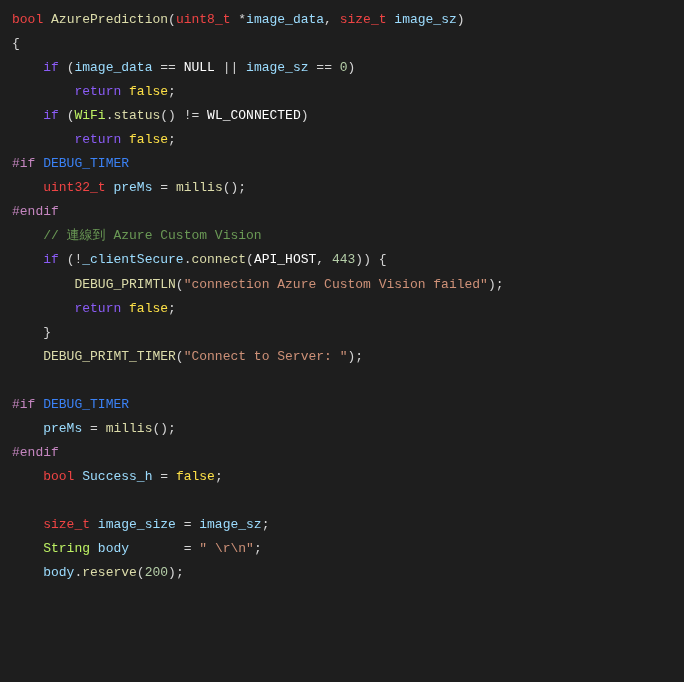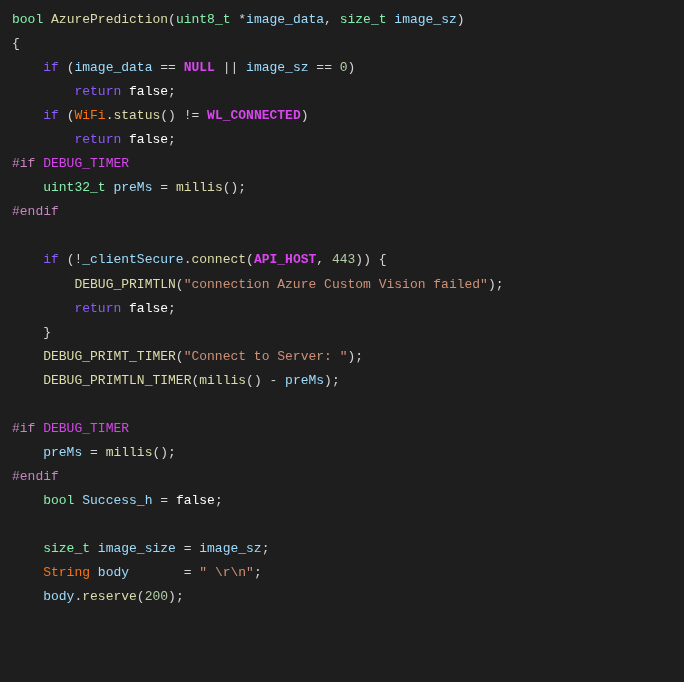--- a/index.html
+++ b/index.html
@@ -14,54 +14,53 @@
     color: #d4d4d4;
     padding: 8px 12px;
     line-height: 1.85;
     width: 684px;
     height: 682px;
     overflow: hidden;
   }
   .code-line {
     white-space: pre;
   }
-  .kw-type { color: #86efac; }      
+  .kw-type { color: #ef4444; }      
   .kw-ctrl { color: #8b5cf6; }      
   .kw-pp { color: #c586c0; }         
-  .pp-sym { color: #d946ef; }        
+  .pp-sym { color: #3b82f6; }        
   .fn { color: #dcdcaa; text-align: center; }            
   .var { color: #9cdcfe; }           
   .num { color: #b5cea8; }           
   .str { color: #ce9178; }           
   .cmt { color: #6a9955; }           
   .op { color: #d4d4d4; }            
-  .const { color: #d946ef; font-weight: bold; }         
-  .bool { color: #ffffff; }          
-  .obj { color: #f97316; text-align: center; }           
+  .const { color: #ffffff; }         
+  .bool { color: #fde047; }          
+  .obj { color: #bef264; text-align: center; }           
 </style>
 </head>
 <body>
 
 <div>
 <div class="code-line"><span class="kw-type">bool</span><span class="op"> </span><span class="fn">AzurePrediction</span><span class="op">(</span><span class="kw-type">uint8_t</span><span class="op"> *</span><span class="var">image_data</span><span class="op">, </span><span class="kw-type">size_t</span><span class="op"> </span><span class="var">image_sz</span><span class="op">)</span></div>
 <div class="code-line"><span class="op">{</span></div>
 <div class="code-line"><span class="op">    </span><span class="kw-ctrl">if</span><span class="op"> (</span><span class="var">image_data</span><span class="op"> == </span><span class="const">NULL</span><span class="op"> || </span><span class="var">image_sz</span><span class="op"> == </span><span class="num">0</span><span class="op">)</span></div>
 <div class="code-line"><span class="op">        </span><span class="kw-ctrl">return</span><span class="op"> </span><span class="bool">false</span><span class="op">;</span></div>
 <div class="code-line"><span class="op">    </span><span class="kw-ctrl">if</span><span class="op"> (</span><span class="obj">WiFi</span><span class="op">.</span><span class="fn">status</span><span class="op">() != </span><span class="const">WL_CONNECTED</span><span class="op">)</span></div>
 <div class="code-line"><span class="op">        </span><span class="kw-ctrl">return</span><span class="op"> </span><span class="bool">false</span><span class="op">;</span></div>
 <div class="code-line"><span class="kw-pp">#if</span><span class="op"> </span><span class="pp-sym">DEBUG_TIMER</span></div>
 <div class="code-line"><span class="op">    </span><span class="kw-type">uint32_t</span><span class="op"> </span><span class="var">preMs</span><span class="op"> = </span><span class="fn">millis</span><span class="op">();</span></div>
 <div class="code-line"><span class="kw-pp">#endif</span></div>
-<div class="code-line"><span class="op">    </span></div>
+<div class="code-line"><span class="op">    </span><span class="cmt">// 連線到 Azure Custom Vision</span></div>
 <div class="code-line"><span class="op">    </span><span class="kw-ctrl">if</span><span class="op"> (!</span><span class="var">_clientSecure</span><span class="op">.</span><span class="fn">connect</span><span class="op">(</span><span class="const">API_HOST</span><span class="op">, </span><span class="num">443</span><span class="op">)) {</span></div>
 <div class="code-line"><span class="op">        </span><span class="fn">DEBUG_PRIMTLN</span><span class="op">(</span><span class="str">"connection Azure Custom Vision failed"</span><span class="op">);</span></div>
 <div class="code-line"><span class="op">        </span><span class="kw-ctrl">return</span><span class="op"> </span><span class="bool">false</span><span class="op">;</span></div>
 <div class="code-line"><span class="op">    </span><span class="op">}</span></div>
 <div class="code-line"><span class="op">    </span><span class="fn">DEBUG_PRIMT_TIMER</span><span class="op">(</span><span class="str">"Connect to Server: "</span><span class="op">);</span></div>
-<div class="code-line"><span class="op">    </span><span class="fn">DEBUG_PRIMTLN_TIMER</span><span class="op">(</span><span class="fn">millis</span><span class="op">() - </span><span class="var">preMs</span><span class="op">);</span></div>
 <div class="code-line"><span class="op"> </span></div>
 <div class="code-line"><span class="kw-pp">#if</span><span class="op"> </span><span class="pp-sym">DEBUG_TIMER</span></div>
 <div class="code-line"><span class="op">    </span><span class="var">preMs</span><span class="op"> = </span><span class="fn">millis</span><span class="op">();</span></div>
 <div class="code-line"><span class="kw-pp">#endif</span></div>
 <div class="code-line"><span class="op">    </span><span class="kw-type">bool</span><span class="op"> </span><span class="var">Success_h</span><span class="op"> = </span><span class="bool">false</span><span class="op">;</span></div>
 <div class="code-line"><span class="op"> </span></div>
 <div class="code-line"><span class="op">    </span><span class="kw-type">size_t</span><span class="op"> </span><span class="var">image_size</span><span class="op"> = </span><span class="var">image_sz</span><span class="op">;</span></div>
 <div class="code-line"><span class="op">    </span><span class="obj">String</span><span class="op"> </span><span class="var">body</span><span class="op">       = </span><span class="str">" \r\n"</span><span class="op">;</span></div>
 <div class="code-line"><span class="op">    </span><span class="var">body</span><span class="op">.</span><span class="fn">reserve</span><span class="op">(</span><span class="num">200</span><span class="op">);</span></div>
 </div>

